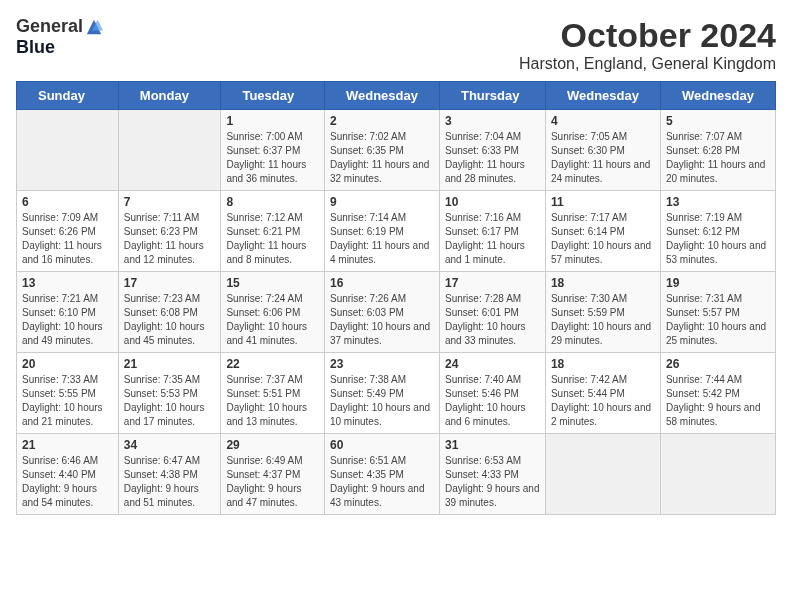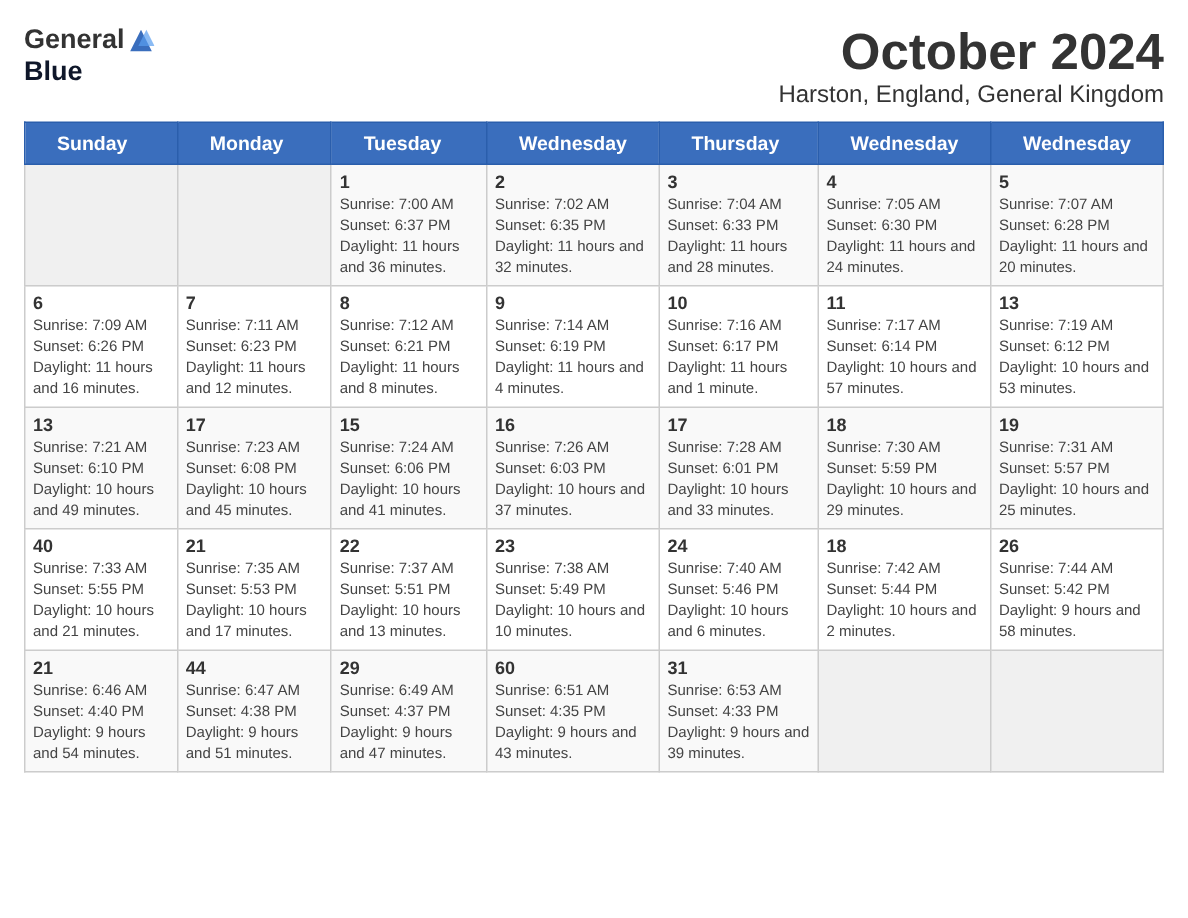--- a/index.html
+++ b/index.html
@@ -208,21 +208,21 @@
           <span class="day-num">18</span>
           <div class="day-info">Sunrise: 7:30 AM<br>Sunset: 5:59 PM<br>Daylight: 10 hours and 29 minutes.</div>
         </td>
         <td>
           <span class="day-num">19</span>
           <div class="day-info">Sunrise: 7:31 AM<br>Sunset: 5:57 PM<br>Daylight: 10 hours and 25 minutes.</div>
         </td>
       </tr>
       <tr>
         <td>
-          <span class="day-num">40</span>
+          <span class="day-num">20</span>
           <div class="day-info">Sunrise: 7:33 AM<br>Sunset: 5:55 PM<br>Daylight: 10 hours and 21 minutes.</div>
         </td>
         <td>
           <span class="day-num">21</span>
           <div class="day-info">Sunrise: 7:35 AM<br>Sunset: 5:53 PM<br>Daylight: 10 hours and 17 minutes.</div>
         </td>
         <td>
           <span class="day-num">22</span>
           <div class="day-info">Sunrise: 7:37 AM<br>Sunset: 5:51 PM<br>Daylight: 10 hours and 13 minutes.</div>
         </td>
@@ -242,21 +242,21 @@
           <span class="day-num">26</span>
           <div class="day-info">Sunrise: 7:44 AM<br>Sunset: 5:42 PM<br>Daylight: 9 hours and 58 minutes.</div>
         </td>
       </tr>
       <tr>
         <td>
           <span class="day-num">21</span>
           <div class="day-info">Sunrise: 6:46 AM<br>Sunset: 4:40 PM<br>Daylight: 9 hours and 54 minutes.</div>
         </td>
         <td>
-          <span class="day-num">44</span>
+          <span class="day-num">34</span>
           <div class="day-info">Sunrise: 6:47 AM<br>Sunset: 4:38 PM<br>Daylight: 9 hours and 51 minutes.</div>
         </td>
         <td>
           <span class="day-num">29</span>
           <div class="day-info">Sunrise: 6:49 AM<br>Sunset: 4:37 PM<br>Daylight: 9 hours and 47 minutes.</div>
         </td>
         <td>
           <span class="day-num">60</span>
           <div class="day-info">Sunrise: 6:51 AM<br>Sunset: 4:35 PM<br>Daylight: 9 hours and 43 minutes.</div>
         </td>

